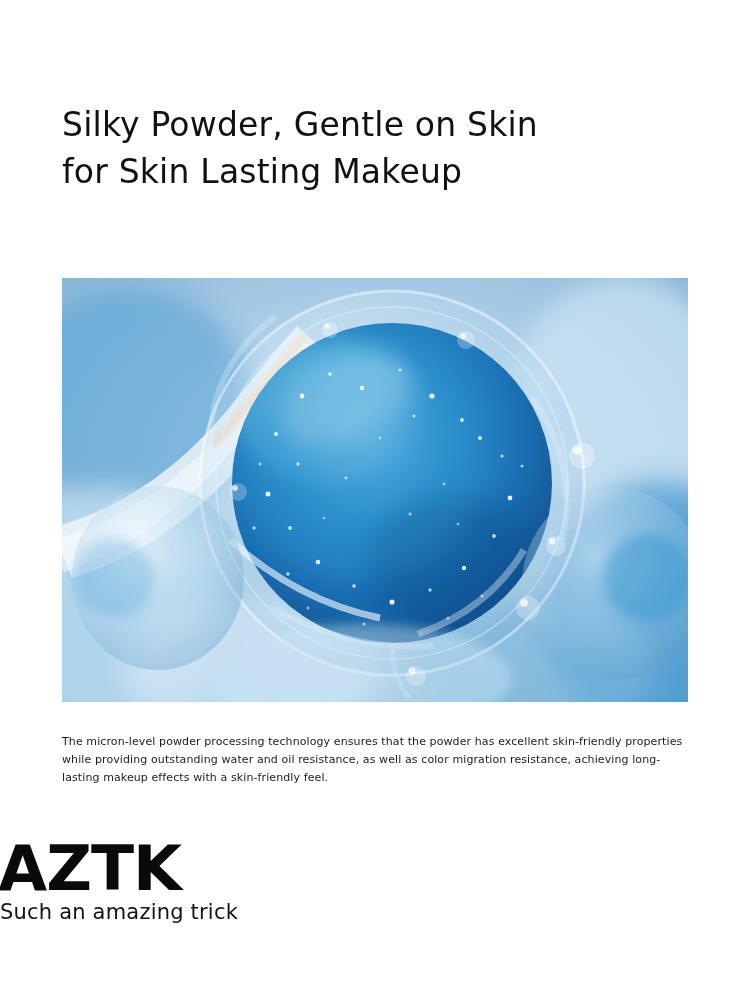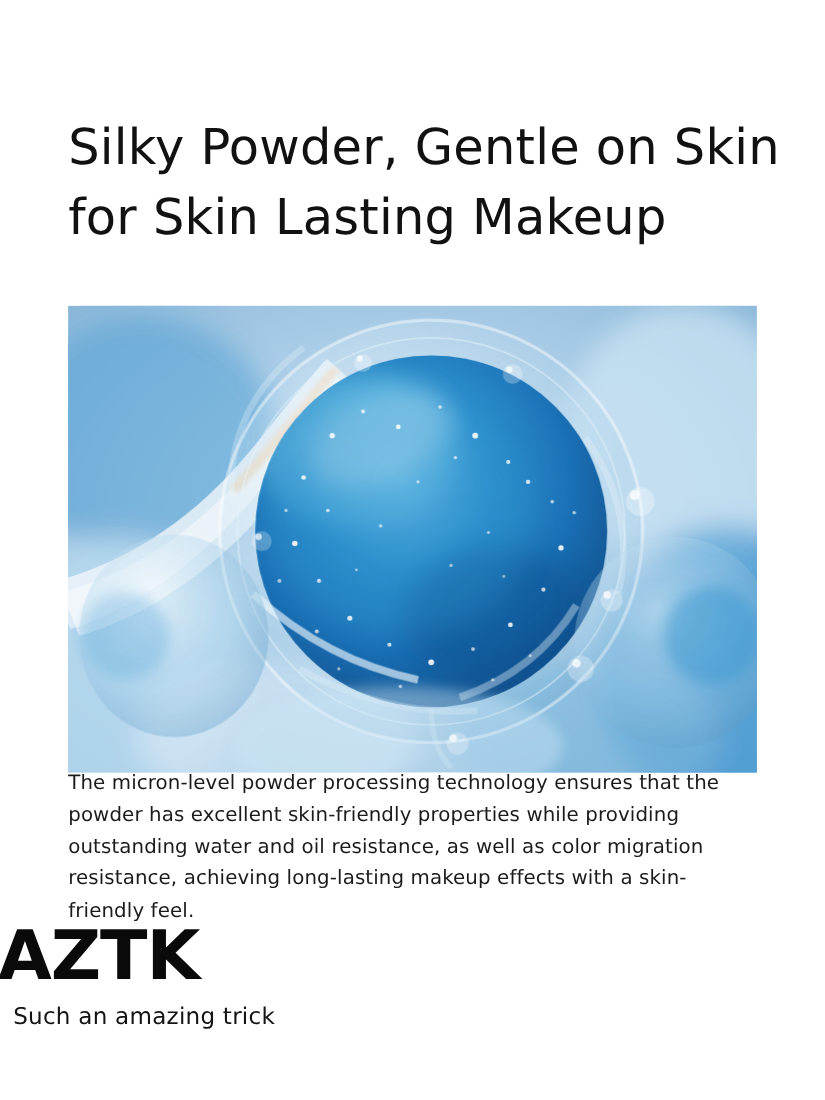--- a/index.html
+++ b/index.html
@@ -22,21 +22,21 @@
     height: 1000px;
     background: #ffffff;
   }
 
   
   .headline {
     position: absolute;
     left: 62px;
     top: 102px;
     width: 620px;
-    font-size: 45px;
+    font-size: 33px;
     line-height: 1.42;
     font-weight: 400;
     letter-spacing: 0.2px;
     color: #111111;
     font-family: "DejaVu Sans", sans-serif;
   }
   .headline .line {
     display: block;
     white-space: pre;
   }
@@ -54,23 +54,23 @@
   .hero svg {
     display: block;
     width: 626px;
     height: 424px;
   }
 
   
   .body-copy {
     position: absolute;
     left: 62px;
-    top: 679px;
+    top: 722px;
     width: 628px;
-    font-size: 18px;
+    font-size: 11px;
     line-height: 1.62;
     color: #1b1b1b;
     letter-spacing: 0.1px;
   }
 
   
   .brand {
     position: absolute;
     left: 0;
     top: 838px;
@@ -81,26 +81,24 @@
     font-family: "DejaVu Sans", sans-serif;
     font-size: 62px;
     font-weight: 700;
     letter-spacing: -1px;
     color: #0a0a0a;
     line-height: 1;
     display: inline-block;
     transform: scaleX(1.02);
   }
   .brand-tagline {
-    margin-top: 12px;
     font-size: 21px;
     font-weight: 400;
     color: #141414;
     letter-spacing: 0.2px;
-    padding-left: 12px;
   }
 </style>
 </head>
 <body>
 
 <div class="page">
 
   <div class="headline">
     <span class="line">Silky Powder, Gentle on Skin</span>
     <span class="line">for Skin Lasting Makeup</span>

